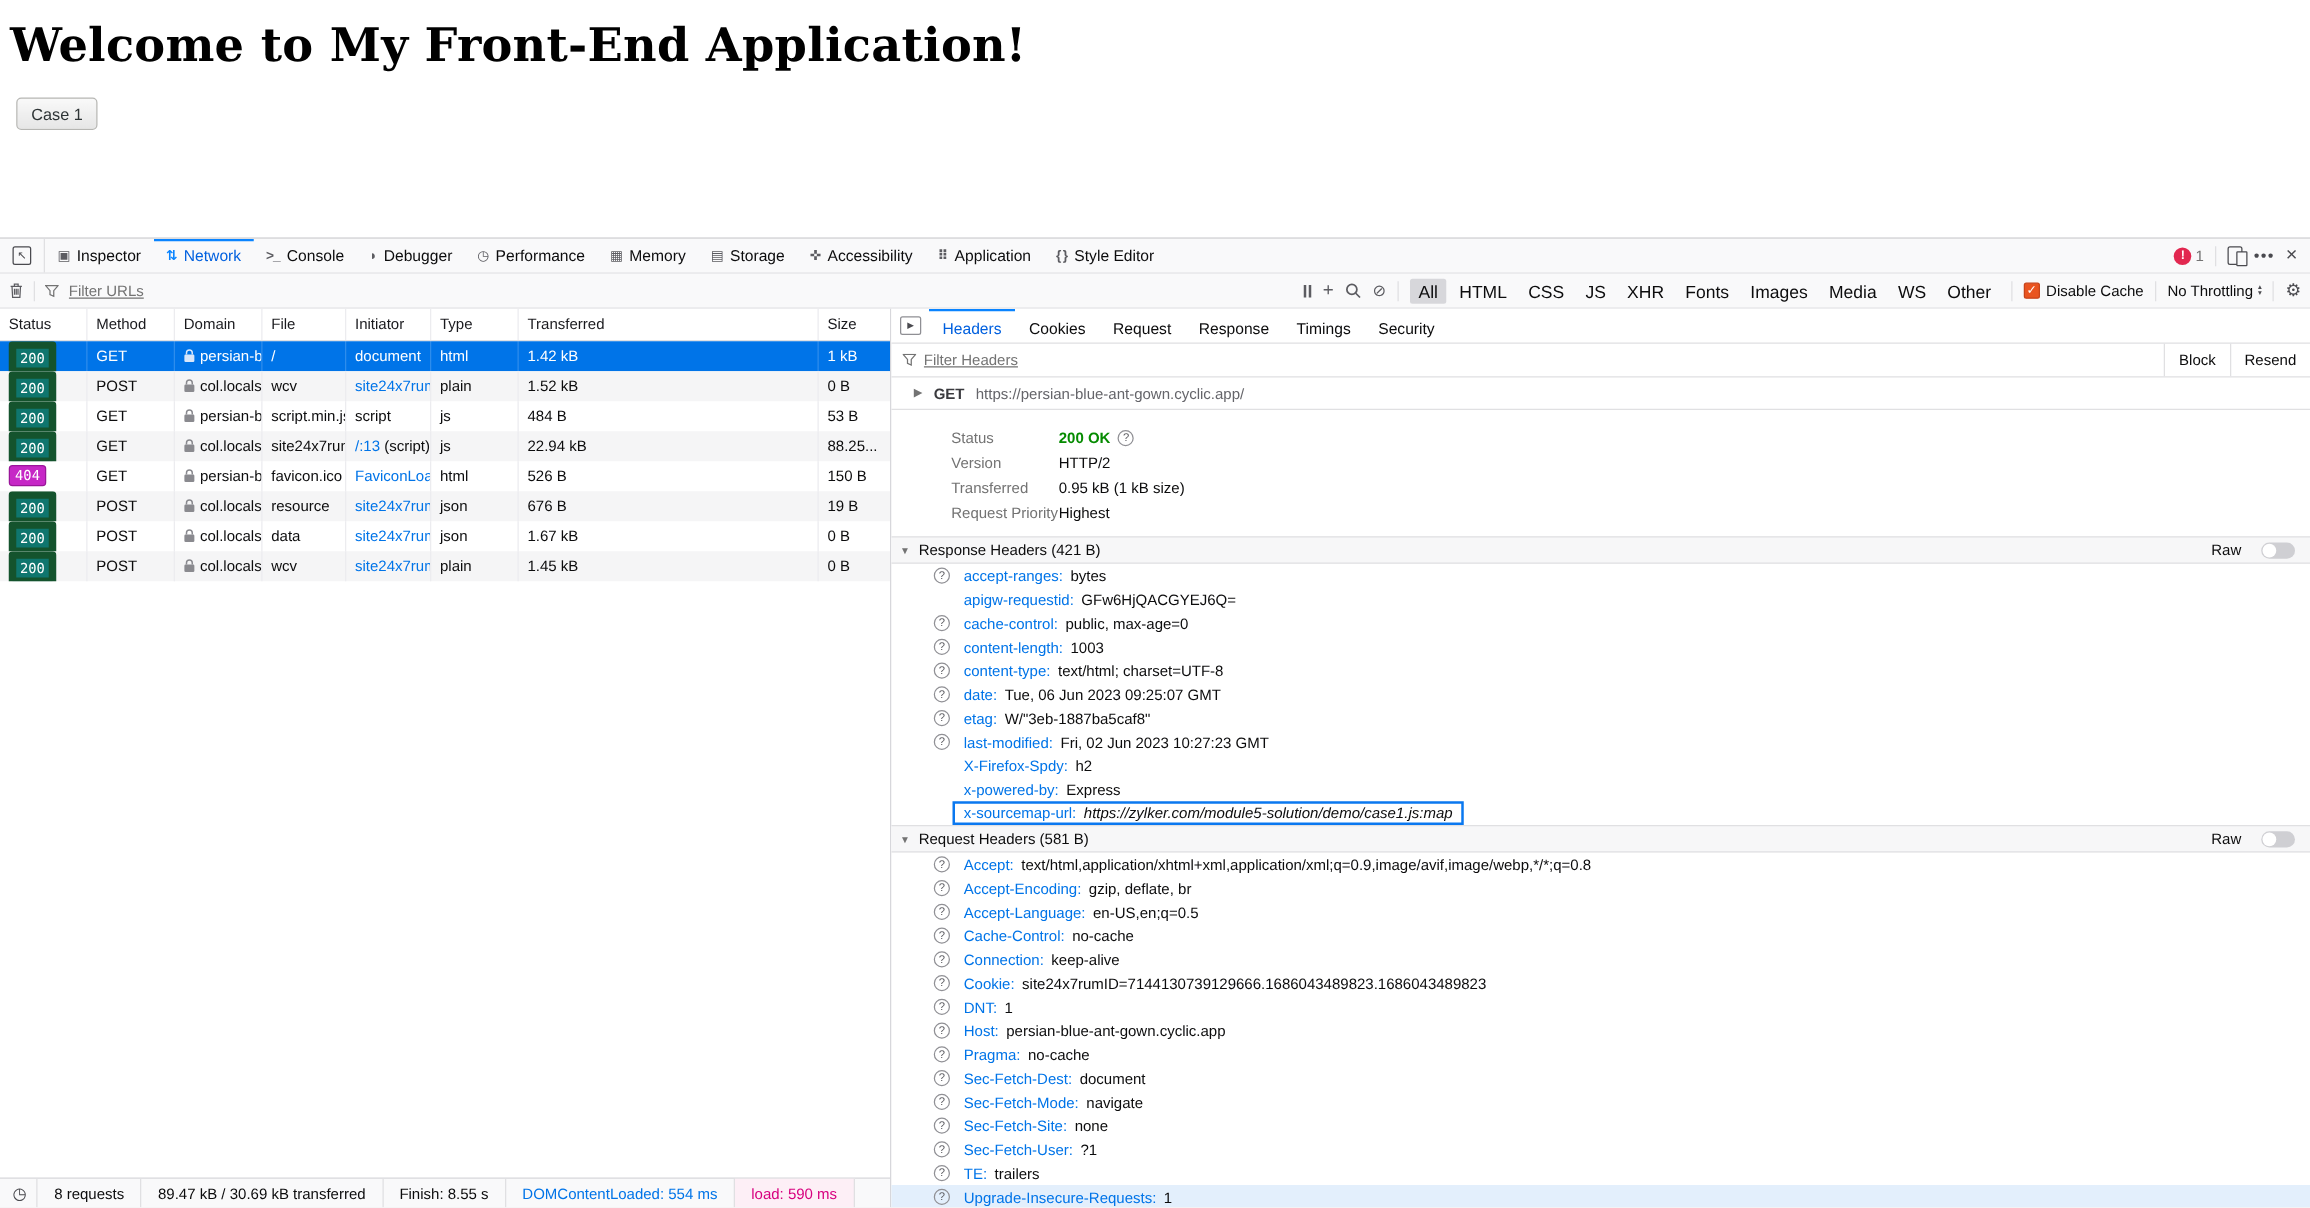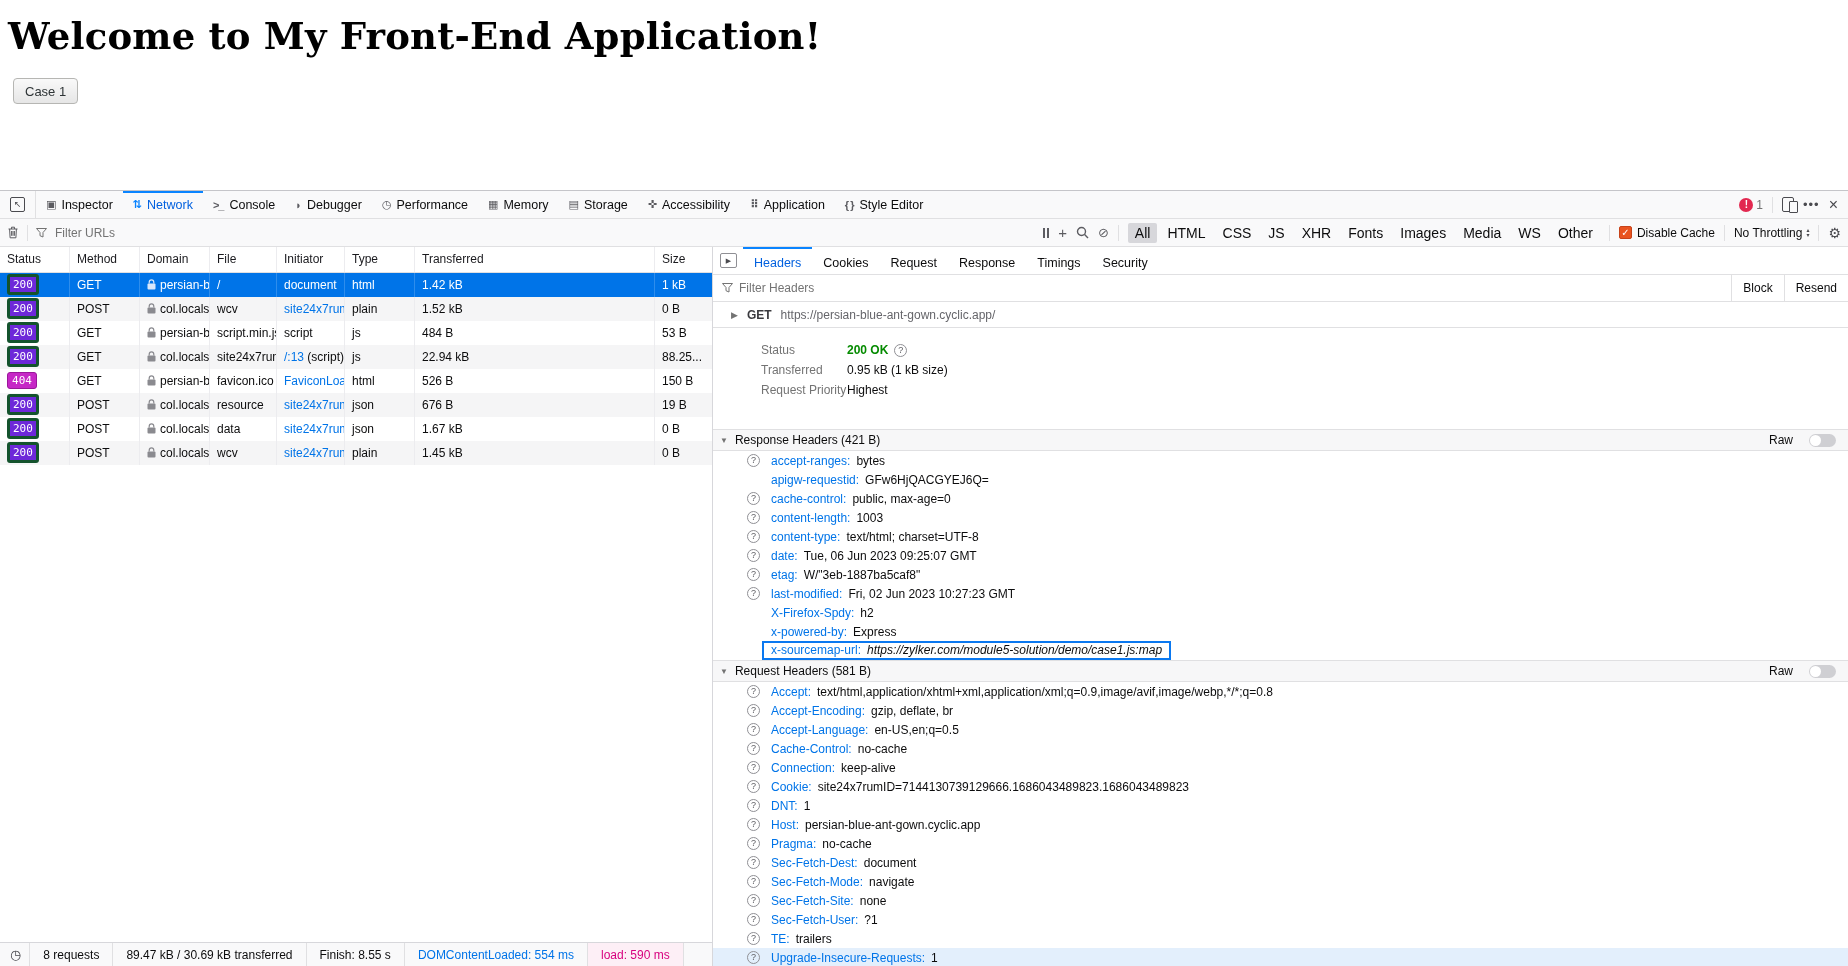--- a/index.html
+++ b/index.html
@@ -38,21 +38,21 @@
   .respicon::after { content:""; position:absolute; right:-5px; bottom:-2px; width:7px; height:10px;
                      border:1px solid #4a4a4f; border-radius:1px; background:#f9f9fa; }
   .menudots { font-size:13px; letter-spacing:1px; color:#4a4a4f; }
   .closex { font-size:16px; color:#4a4a4f; }
 
   
   .nettoolbar { height:28px; display:flex; align-items:center; background:#f9f9fa;
                 border-bottom:1px solid #e0e0e2; padding:0 7px; gap:8px; }
   .iconbtn { color:#5c5c61; display:flex; align-items:center; }
   .filter-input { border:none; background:transparent; outline:none; font-family:inherit; font-size:12px;
-                  color:#737373; width:230px; }
+                  color:#737373; width:230px;text-decoration:underline; }
   .filter-input::placeholder { color:#737373; opacity:1; }
   .right-tools { margin-left:auto; display:flex; align-items:center; gap:9px; }
   .pausebars { display:inline-flex; gap:2px; }
   .pausebars i { width:2px; height:10px; background:#5c5c61; }
   .plusicon { font-size:15px; color:#5c5c61; line-height:10px; }
   .blockicon { font-size:13px; color:#5c5c61; }
   .pills { display:flex; gap:3px; align-items:center; }
   .pill { padding:2px 7px; border-radius:2px; font-size:14px; color:#0c0c0d; }
   .pill.active { background:#d7d7db; }
   .cachewrap { display:flex; align-items:center; gap:5px; }
@@ -73,21 +73,21 @@
   .thead { height:26px; line-height:25px; border-bottom:1px solid #e0e0e2; color:#1a1a1e; }
   .hcell, .cell { padding-left:7px; border-right:1px solid #ececef; overflow:hidden; white-space:nowrap; }
   .hcell:last-child, .cell:last-child { border-right:none; }
   .nrow { height:24px; line-height:24px; }
   .nrow.alt { background:#f5f5f6; }
   .nrow.selected { background:#0074e8; color:#fff; }
   .nrow.selected .cell { border-right-color:rgba(255,255,255,.18); }
   .badge { display:inline-block; min-width:30px; text-align:center; font-size:11px; line-height:15px;
            border-radius:3px; color:#fff; vertical-align:1px; padding:0 3px;
            font-family:"DejaVu Sans Mono","Liberation Mono",monospace; }
-  .badge.green { background:#6d28d9; border:3px solid #14532d; }
+  .badge.green { background:#0f766e; border:6px solid #14532d; }
   .badge.magenta { background:#c627c6; border:1px solid #9a169a; }
   .link { color:#0074e8; }
   .lock { color:#8a8a8f; margin-right:4px; }
   .nrow.selected .lock { color:#d9e7fa; }
   .lock svg { vertical-align:-1px; }
 
   
   .statusbar { position:absolute; left:0; right:0; bottom:0; height:24px; display:flex; align-items:center;
                background:#f9f9fa; border-top:1px solid #d7d7db; font-size:12px; }
   .sb-item { padding:0 13px; display:flex; align-items:center; height:100%; border-right:1px solid #e0e0e2;
@@ -444,20 +444,27 @@
 
         <div class="dsummary">
             <div class="srow">
             <span class="slabel">Status</span>
             <span class="sval status-green">
               <span class="valtext">200 OK</span>
               <span class="qmark">?</span>
             </span>
           </div>
             <div class="srow">
+            <span class="slabel">Version</span>
+            <span class="sval">
+              <span class="valtext">HTTP/2</span>
+              <span class="qmark"></span>
+            </span>
+          </div>
+            <div class="srow">
             <span class="slabel">Transferred</span>
             <span class="sval">
               <span class="valtext">0.95 kB (1 kB size)</span>
               <span class="qmark"></span>
             </span>
           </div>
             <div class="srow">
             <span class="slabel">Request Priority</span>
             <span class="sval">
               <span class="valtext">Highest</span>

